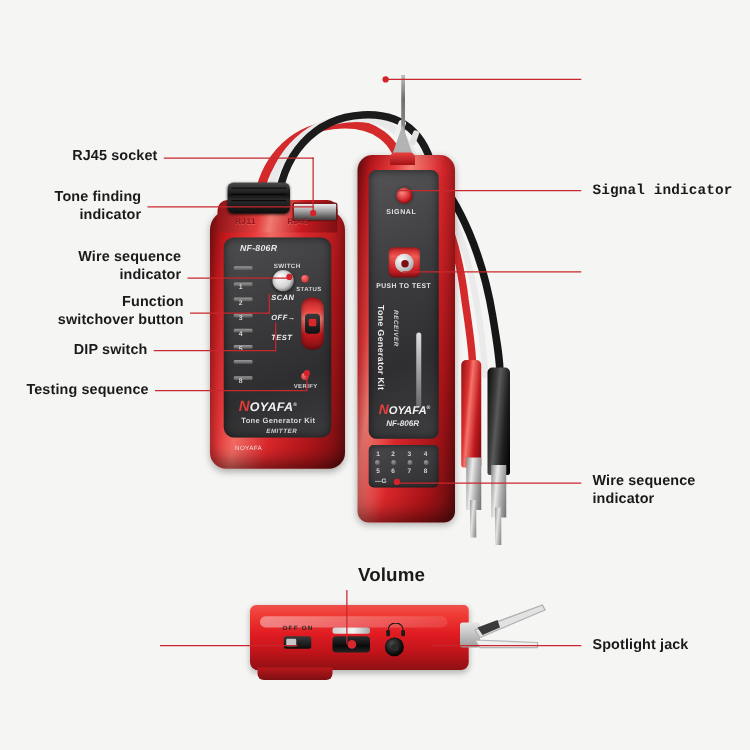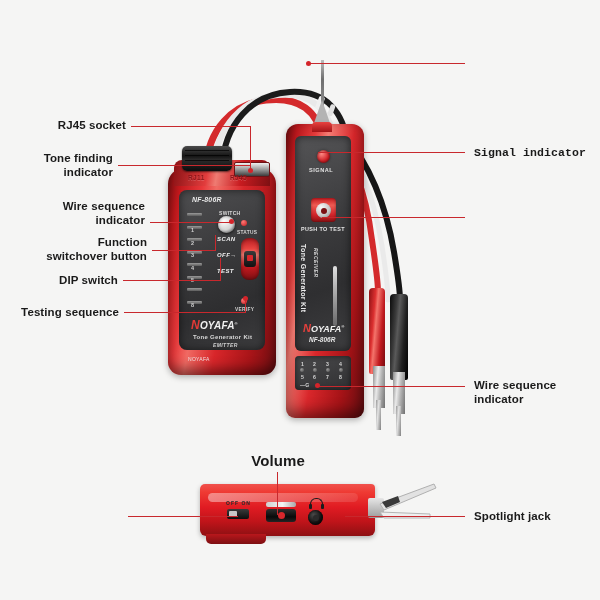--- a/index.html
+++ b/index.html
@@ -521,15 +521,15 @@
   <div class="lbl right-al" style="left:0px;top:236px;width:147px;">Function
 switchover button</div>
   <div class="lbl right-al" style="left:0px;top:274px;width:118px;">DIP switch</div>
   <div class="lbl right-al" style="left:0px;top:306px;width:119px;">Testing sequence</div>
 
   <div class="lbl left-al" style="left:474px;top:146px;width:126px;font-family:Liberation Mono, monospace;">Signal indicator</div>
   <div class="lbl left-al" style="left:474px;top:379px;width:126px;">Wire sequence
 indicator</div>
   <div class="lbl left-al" style="left:474px;top:510px;width:126px;">Spotlight jack</div>
 
-  <div class="lbl center-al" style="left:232px;top:452px;width:92px;font-size:15px;">Volume</div>
+  <div class="lbl center-al" style="left:248px;top:452px;width:92px;font-size:15px;text-align:right;">Volume</div>
 
 </div>
 
 </body></html>

